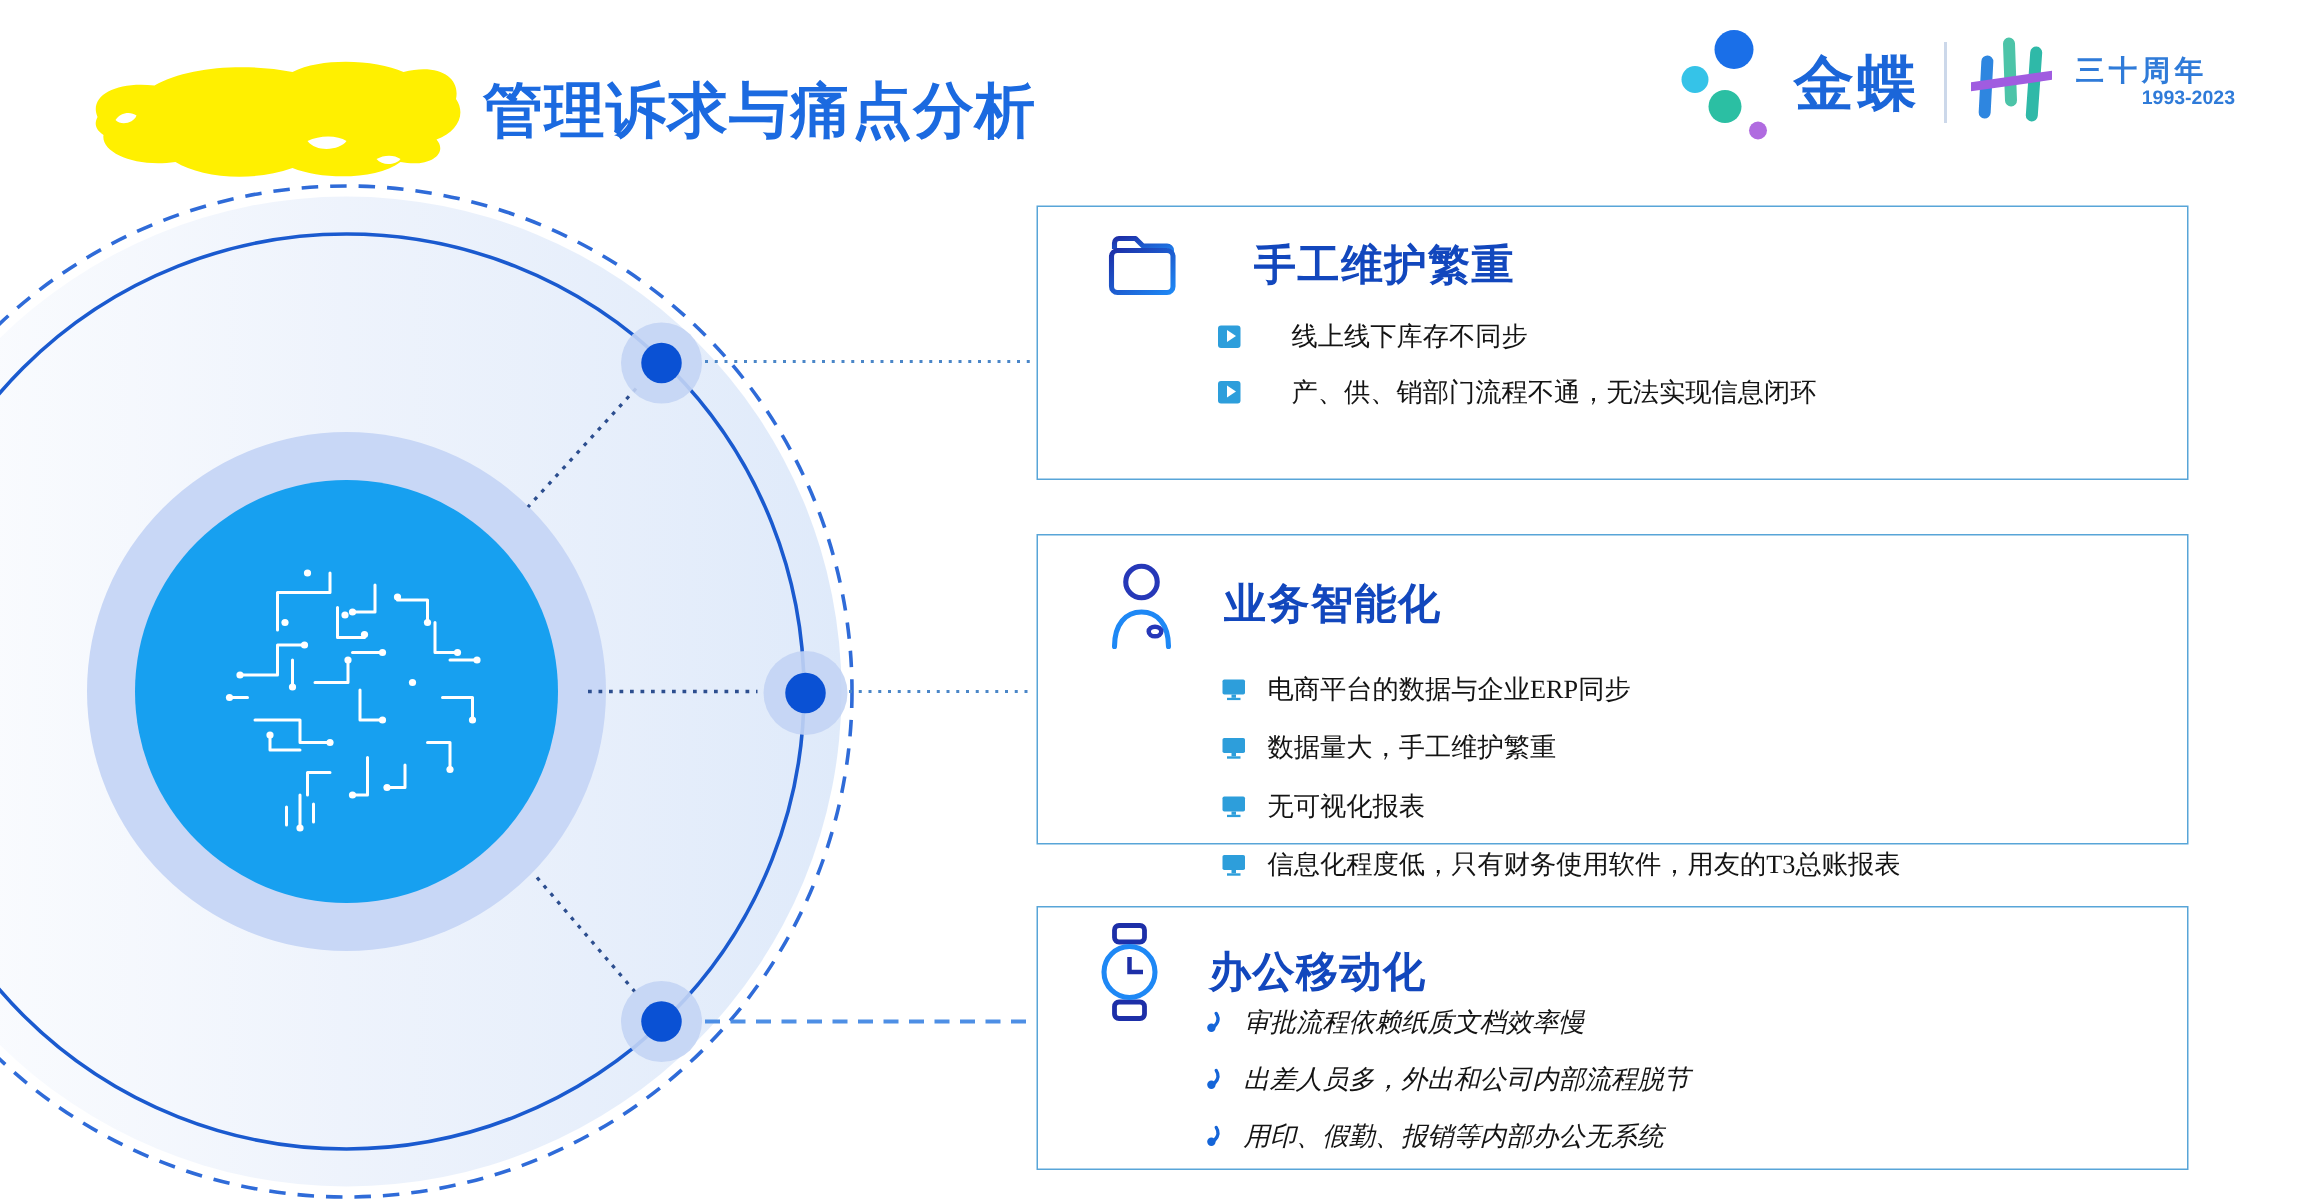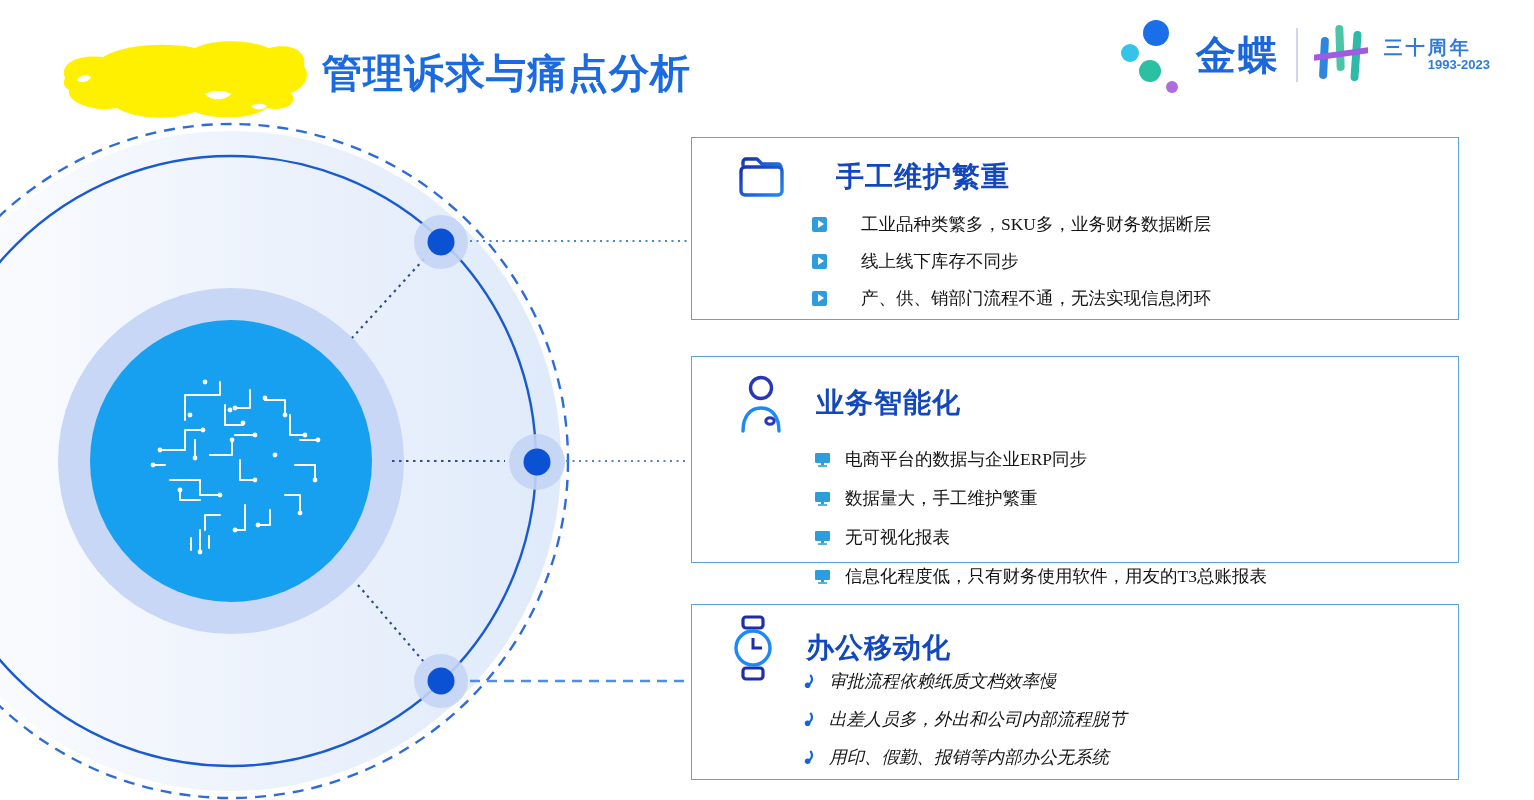--- a/index.html
+++ b/index.html
@@ -186,24 +186,20 @@
       </linearGradient>
         </defs>
       <path d="M7 12 V8 a3 3 0 0 1 3 -3 h11 l5 5 h16 a3 3 0 0 1 3 3 v2" fill="none" stroke="url(#fgrad)" stroke-width="3.4" stroke-linejoin="round"></path>
       <rect x="5" y="13" width="41" height="28" rx="4" fill="none" stroke="url(#fgrad)" stroke-width="3.4"></rect>
     </svg>
     <span class="panel-title">手工维护繁重</span>
   </div>
   <ul class="bullets">
     <li class="bullet-row">
       <span class="play-bullet"></span>
-      <span class="bullet-text">工业品种类繁多，SKU多，业务财务数据断层</span>
-    </li>
-    <li class="bullet-row">
-      <span class="play-bullet"></span>
       <span class="bullet-text">线上线下库存不同步</span>
     </li>
     <li class="bullet-row">
       <span class="play-bullet"></span>
       <span class="bullet-text">产、供、销部门流程不通，无法实现信息闭环</span>
     </li>
   </ul>
 </div>
 
 <div class="panel panel-2">

